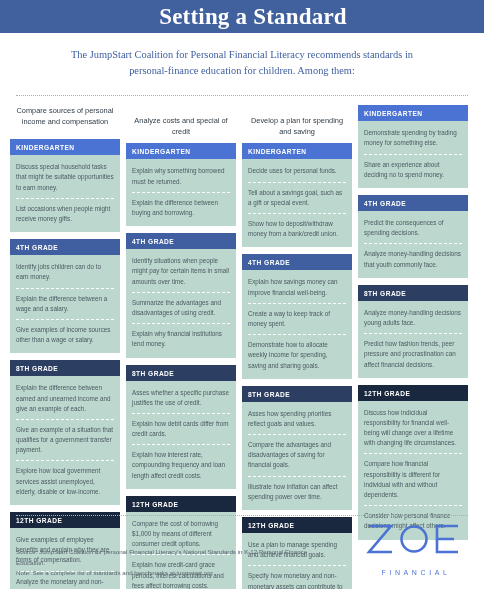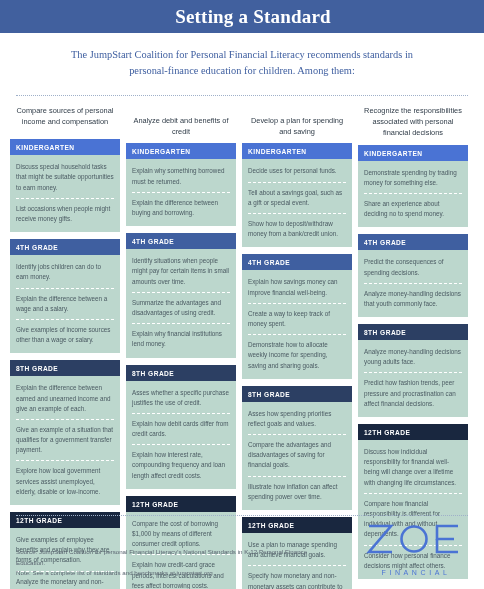--- a/index.html
+++ b/index.html
@@ -16,21 +16,21 @@
   .header-band {
     height: 33px;
     background: #41609e;
     display: flex;
     align-items: center;
     justify-content: center;
   }
   .header-title {
     font-family: "Liberation Serif", serif;
     font-weight: bold;
-    font-size: 19px;
+    font-size: 23px;
     color: #ffffff;
     letter-spacing: .2px;
     margin-left: 22px;
   }
 
   
   .subtitle-wrap {
     padding: 14px 52px 10px 52px;
     text-align: center;
   }
@@ -171,21 +171,21 @@
           <div class="items">
             <div class="item">Give examples of employee benefits and explain why they are forms of compensation.</div>
             <div class="item">Analyze the monetary and non-monetary value of employee benefits.</div>
 
           </div>
         </div>
       </div>
     </div>
 
     <div class="column">
-      <div class="col-title offset-2">Analyze debit and benefits of credit</div>
+      <div class="col-title offset-2">Analyze costs and special of credit</div>
       <div class="col-body">
         <div class="grade-block">
           <div class="grade-label grade-k">KINDERGARTEN</div>
           <div class="items">
             <div class="item">Explain why something borrowed must be returned.</div>
             <div class="item">Explain the difference between buying and borrowing.</div>
           </div>
         </div>
         <div class="grade-block">
           <div class="grade-label grade-4">4TH GRADE</div>
@@ -246,21 +246,20 @@
           <div class="items">
             <div class="item">Use a plan to manage spending and achieve financial goals.</div>
             <div class="item">Specify how monetary and non-monetary assets can contribute to net worth.</div>
 
           </div>
         </div>
       </div>
     </div>
 
     <div class="column">
-      <div class="col-title offset-4">Recognize the responsibilities associated with personal financial decisions</div>
       <div class="col-body">
         <div class="grade-block">
           <div class="grade-label grade-k">KINDERGARTEN</div>
           <div class="items">
             <div class="item">Demonstrate spending by trading money for something else.</div>
             <div class="item">Share an experience about deciding no to spend money.</div>
           </div>
         </div>
         <div class="grade-block">
           <div class="grade-label grade-4">4TH GRADE</div>

